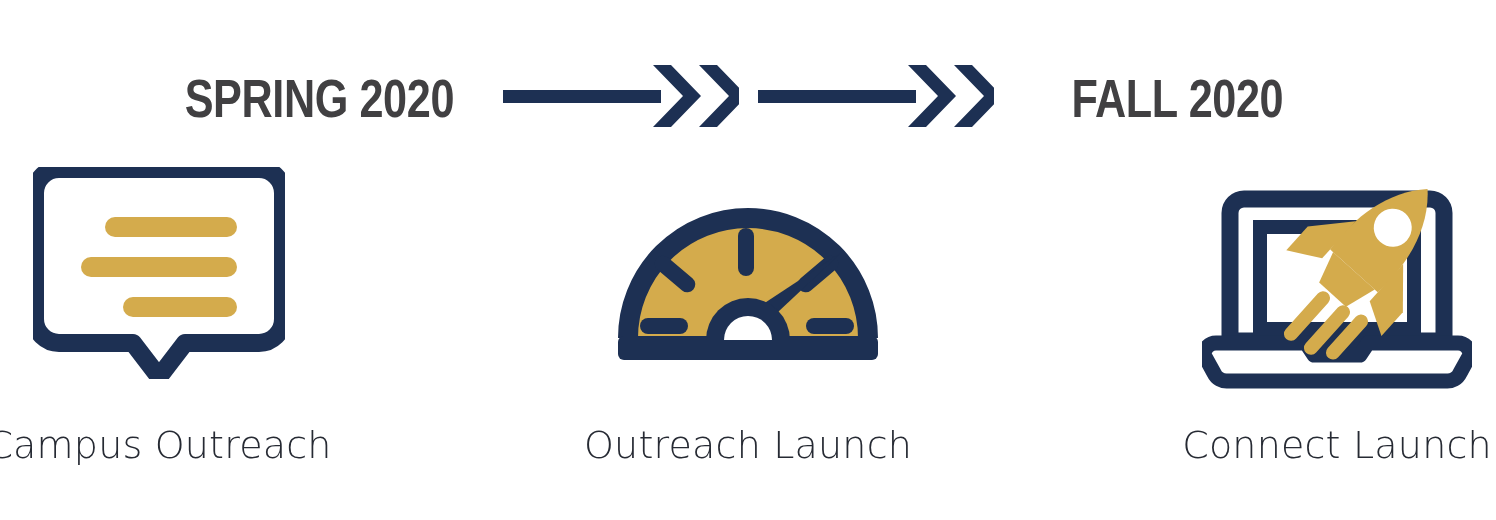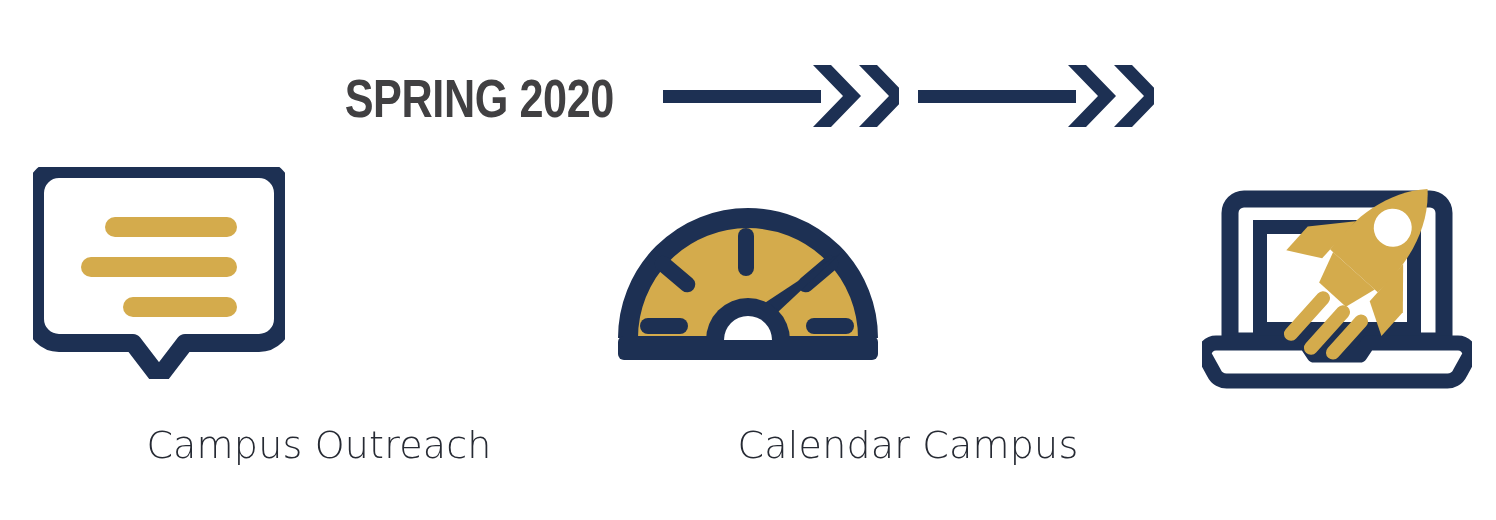--- a/index.html
+++ b/index.html
@@ -137,20 +137,23 @@
     <div class="arrow-slot">
       <span>
         <svg width="236" height="62" viewBox="0 0 236 62" aria-hidden="true">
           <rect x="0" y="25" width="158" height="13" fill="#1D3053"></rect>
           <polygon points="150,0 168,0 198,31 168,62 150,62 180,31" fill="#1D3053"></polygon>
           <polygon points="196,0 214,0 244,31 214,62 196,62 226,31" fill="#1D3053"></polygon>
         </svg>
       </span>
     </div>
 
+    <div class="heading-slot slot-3">
+      <div class="stage-heading">FALL 2020</div>
+    </div>
 
   </div>
 
   <div class="icon-row">
 
     <div class="icon-slot slot-1">
       <span>
         <svg width="252" height="212" viewBox="0 0 252 212" aria-hidden="true">
 
           <path d="M26 2 H226 A24 24 0 0 1 250 26 V152 A24 24 0 0 1 226 176
@@ -232,21 +235,24 @@
 
   <div class="caption-row">
 
     <div class="caption-slot slot-1">
       <div class="stage-caption">Campus Outreach</div>
     </div>
 
     <div class="caption-gap"></div>
 
     <div class="caption-slot">
-      <div class="stage-caption">Calendar Campus</div>
+      <div class="stage-caption">Outreach Launch</div>
     </div>
 
     <div class="caption-gap"></div>
 
+    <div class="caption-slot slot-3">
+      <div class="stage-caption">Connect Launch</div>
+    </div>
 
   </div>
 
 </div>
 
 </body></html>

